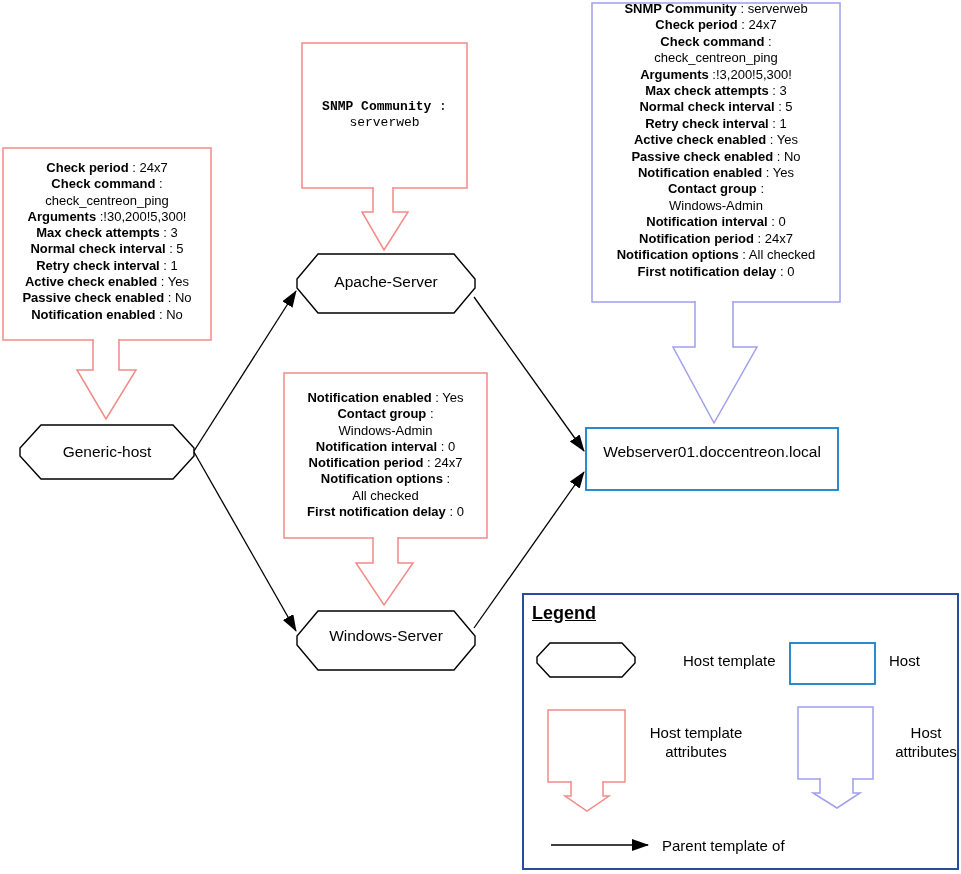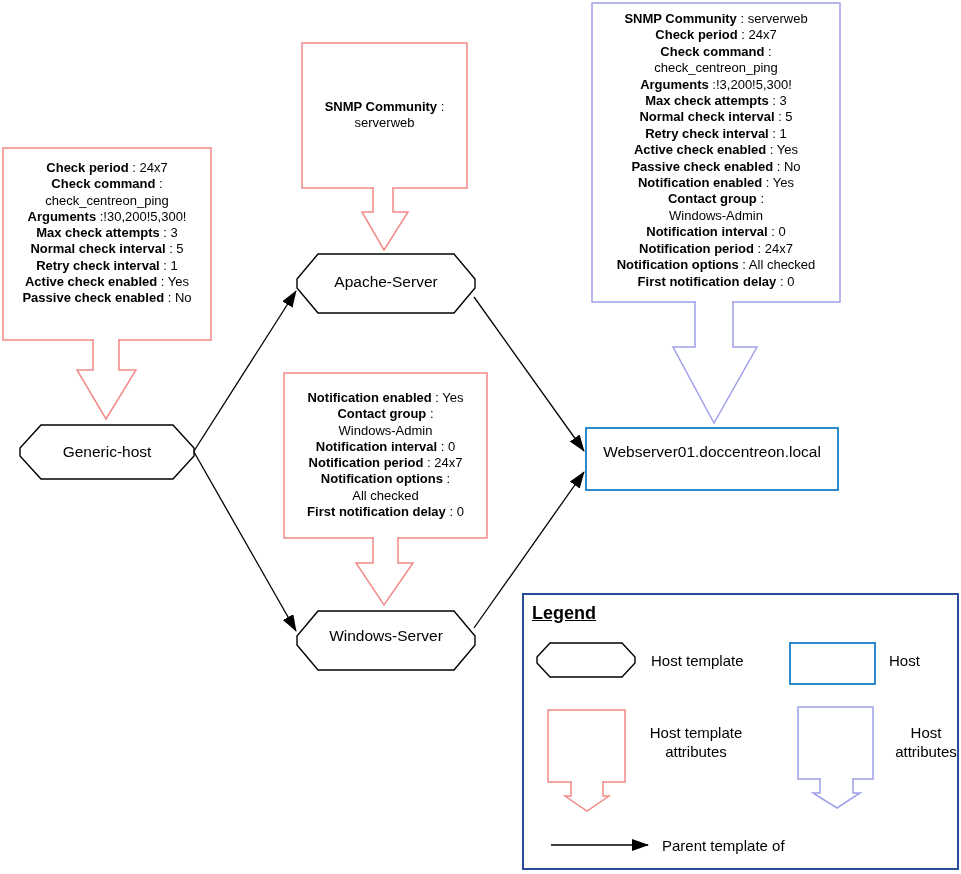--- a/index.html
+++ b/index.html
@@ -70,39 +70,40 @@
   <div class="txt attr-text" style="left:3px;top:160px;width:208px;">
     <div><b>Check period</b><span> : 24x7</span></div>
     <div><b>Check command</b><span> :</span></div>
     <div><b></b><span>check_centreon_ping</span></div>
     <div><b>Arguments</b><span> :!30,200!5,300!</span></div>
     <div><b>Max check attempts</b><span> : 3</span></div>
     <div><b>Normal check interval</b><span> : 5</span></div>
     <div><b>Retry check interval</b><span> : 1</span></div>
     <div><b>Active check enabled</b><span> : Yes</span></div>
     <div><b>Passive check enabled</b><span> : No</span></div>
+    <div><b>Notification enabled</b><span> : No</span></div>
   </div>
 
-  <div class="txt attr-text" style="left:302px;top:99px;width:165px;">
+  <div class="txt attr-text" style="left:302px;top:99px;width:165px;font-family:Liberation Mono, monospace;">
     <div><b>SNMP Community</b><span> :</span></div>
     <div><b></b><span>serverweb</span></div>
   </div>
 
   <div class="txt attr-text" style="left:284px;top:390px;width:203px;">
     <div><b>Notification enabled</b><span> : Yes</span></div>
     <div><b>Contact group</b><span> :</span></div>
     <div><b></b><span>Windows-Admin</span></div>
     <div><b>Notification interval</b><span> : 0</span></div>
     <div><b>Notification period</b><span> : 24x7</span></div>
     <div><b>Notification options</b><span> :</span></div>
     <div><b></b><span>All checked</span></div>
     <div><b>First notification delay</b><span> : 0</span></div>
   </div>
 
-  <div class="txt attr-text" style="left:592px;top:11px;width:248px;line-height:16.4px;">
+  <div class="txt attr-text" style="left:592px;top:1px;width:248px;line-height:16.4px;">
     <div><b>SNMP Community</b><span> : serverweb</span></div>
     <div><b>Check period</b><span> : 24x7</span></div>
     <div><b>Check command</b><span> :</span></div>
     <div><b></b><span>check_centreon_ping</span></div>
     <div><b>Arguments</b><span> :!3,200!5,300!</span></div>
     <div><b>Max check attempts</b><span> : 3</span></div>
     <div><b>Normal check interval</b><span> : 5</span></div>
     <div><b>Retry check interval</b><span> : 1</span></div>
     <div><b>Active check enabled</b><span> : Yes</span></div>
     <div><b>Passive check enabled</b><span> : No</span></div>
@@ -114,19 +115,19 @@
     <div><b>Notification options</b><span> : All checked</span></div>
     <div><b>First notification delay</b><span> : 0</span></div>
   </div>
 
   <div class="node-label" style="left:20px;top:425px;width:174px;height:54px;">Generic-host</div>
   <div class="node-label" style="left:297px;top:252px;width:178px;height:59px;">Apache-Server</div>
   <div class="node-label" style="left:297px;top:611px;width:178px;height:50px;">Windows-Server</div>
   <div class="node-label" style="left:586px;top:428px;width:252px;height:47px;">Webserver01.doccentreon.local</div>
 
   <div class="legend-title" style="left:532px;top:603px;">Legend</div>
-  <div class="legend-label" style="left:651px;top:652px;">Host template</div>
+  <div class="legend-label" style="left:683px;top:652px;">Host template</div>
   <div class="legend-label" style="left:889px;top:652px;">Host</div>
   <div class="legend-label center" style="left:640px;top:723px;width:112px;">Host template attributes</div>
   <div class="legend-label center" style="left:886px;top:723px;width:80px;">Host attributes</div>
   <div class="legend-label" style="left:662px;top:837px;">Parent template of</div>
 
 </div>
 
 </body></html>

